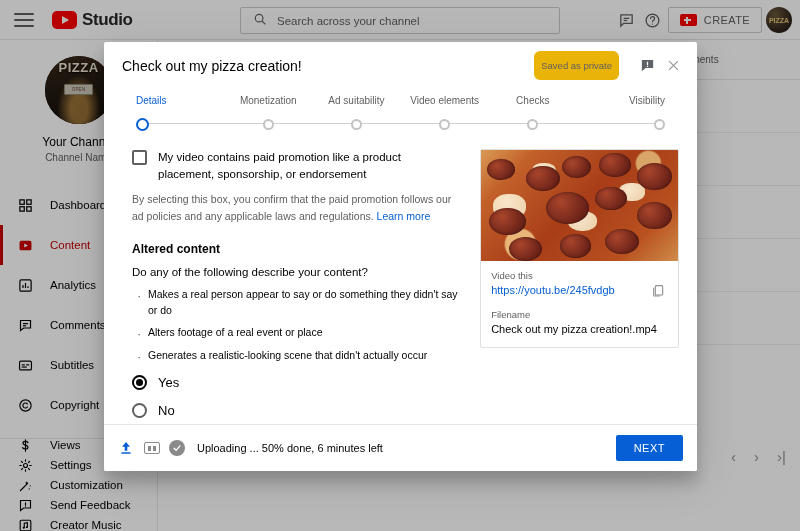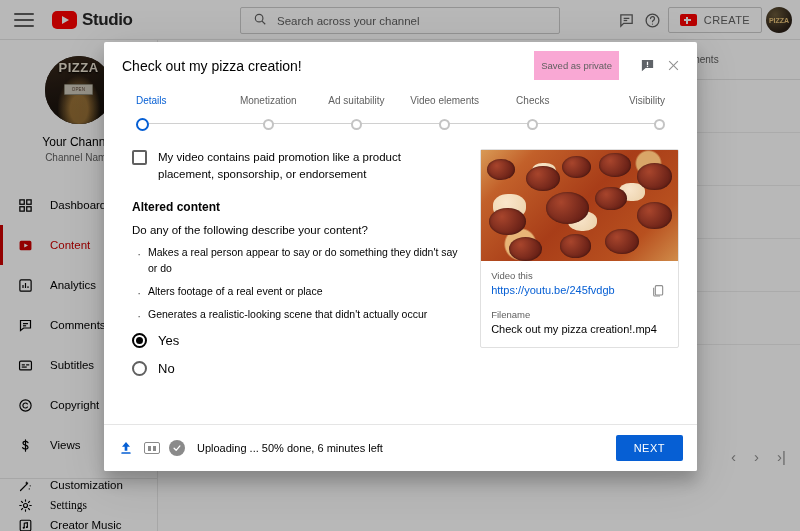--- a/index.html
+++ b/index.html
@@ -75,21 +75,21 @@
   .nav { margin-top: 12px; }
   .nav-item { display: flex; align-items: center; height: 40px; padding-left: 16px;
               gap: 15px; cursor: pointer; position: relative; }
   .nav-item .lbl { font-size: 11.5px; color: #030303; white-space: nowrap; }
   .nav-item.active .lbl { color: #cc0000; font-weight: 500; }
   .nav-item.active::before { content:""; position:absolute; left:0; top:0; bottom:0;
                              width:3px; background:#cc0000; }
   .nav-ico { width: 19px; height: 19px; color:#030303; display:flex; align-items:center; justify-content:center; flex-shrink:0; }
   .nav-item.active .nav-ico { color:#cc0000; }
   .nav-divider { height:1px; background:#e8e8e8; margin: 6px 0; }
-  .nav-bottom { position: absolute; bottom: 6px; left: 0; width: 100%; font-family: Liberation Serif, serif; }
+  .nav-bottom { position: absolute; bottom: 6px; left: 0; width: 100%; }
 
   
   .bg-main { position: absolute; top: 40px; left: 158px; width: 642px; height: 491px;
              background: #fff; }
   .tbl { width: 100%; border-collapse: collapse; }
   .tbl th { font-size: 10px; color: #606060; font-weight: 400; text-align: left;
             padding: 14px 8px; border-bottom: 1px solid #e5e5e5; }
   .tbl td { font-size: 11px; color: #030303; padding: 20px 8px; border-bottom: 1px solid #eee; }
   .pager { position: absolute; right: 14px; bottom: 66px; display: flex; gap: 18px;
            color: #909090; font-size: 15px; }
@@ -97,22 +97,22 @@
 
   
   .scrim { position: absolute; inset: 0; background: rgba(0,0,0,.28); z-index: 10; }
   .dialog { position: absolute; left: 104px; top: 42px; width: 593px; height: 429px;
             background: #fff; border-radius: 2px; z-index: 11;
             box-shadow: 0 11px 15px rgba(0,0,0,.2), 0 9px 46px rgba(0,0,0,.12);
             display: flex; flex-direction: column; overflow: hidden; }
 
   .dlg-head { height: 47px; display: flex; align-items: center; padding: 0 14px 0 18px; flex-shrink: 0; }
   .dlg-title { font-size: 14px; color: #030303; flex: 1; }
-  .saved-chip { font-size: 9.5px; color: #606060; background: #f9a8d4;
-                padding: 9px 7px; border-radius: 0; margin-right: 12px; }
+  .saved-chip { font-size: 9.5px; color: #606060; background: #eab308;
+                padding: 9px 7px; border-radius: 6px; margin-right: 12px; }
   .head-ico { width: 20px; height: 20px; display:flex; align-items:center; justify-content:center;
               cursor: pointer; margin-left: 6px; }
 
   
   .stepper { padding: 6px 32px 0 32px; flex-shrink: 0; }
   .step-labels { display: flex; }
   .step-col { flex: 1; text-align: center; }
   .step-col:first-child { text-align: left; }
   .step-col:last-child { text-align: right; }
   .step-lbl { font-size: 10px; color: #606060; white-space: nowrap; }
@@ -357,20 +357,30 @@
     <div class="nav-bottom">
       <div class="nav-divider"></div>
       <div class="nav-item">
         <span class="nav-ico">
           <svg width="15" height="15" viewBox="0 0 24 24" fill="none" stroke="currentColor" stroke-width="1.8">
             <circle cx="12" cy="12" r="3.2"></circle>
             <path d="M12 2.8v2.4M12 18.8v2.4M21.2 12h-2.4M5.2 12H2.8M18.5 5.5l-1.7 1.7M7.2 16.8l-1.7 1.7M18.5 18.5l-1.7-1.7M7.2 7.2L5.5 5.5" stroke-linecap="round"></path>
           </svg>
         </span>
         <span class="lbl">Settings</span>
+      </div>
+      <div class="nav-item">
+        <span class="nav-ico">
+          <svg width="15" height="15" viewBox="0 0 24 24" fill="none" stroke="currentColor" stroke-width="1.8">
+            <path d="M4 4h16v12H9l-5 4z"></path>
+              <line x1="12" y1="7.5" x2="12" y2="11.5" stroke-linecap="round"></line>
+            <circle cx="12" cy="13.6" r=".8" fill="currentColor" stroke="none"></circle>
+          </svg>
+        </span>
+        <span class="lbl">Send Feedback</span>
       </div>
     </div>
   </div>
 
   <div class="bg-main">
     <table class="tbl">
       <thead>
         <tr>
           <th style="width:62%"></th>
           <th>Views</th>
@@ -481,20 +491,23 @@
     </div>
 
     <div class="dlg-body">
 
       <div class="left-col">
 
         <div class="cb-row">
           <div class="cbox"></div>
           <div class="cb-text">My video contains paid promotion like a product placement, sponsorship, or endorsement</div>
         </div>
+        <div class="helper">
+          <span>By selecting this box, you confirm that the paid promotion follows our ad policies and any applicable laws and regulations. </span><a class="link">Learn more</a>
+        </div>
 
         <div class="sec-title">Altered content</div>
         <div class="sec-q">Do any of the following describe your content?</div>
         <div class="bullets">
           <div class="bullet">Makes a real person appear to say or do something they didn't say or do</div>
           <div class="bullet">Alters footage of a real event or place</div>
           <div class="bullet">Generates a realistic-looking scene that didn't actually occur</div>
         </div>
 
         <div class="radio-row">

